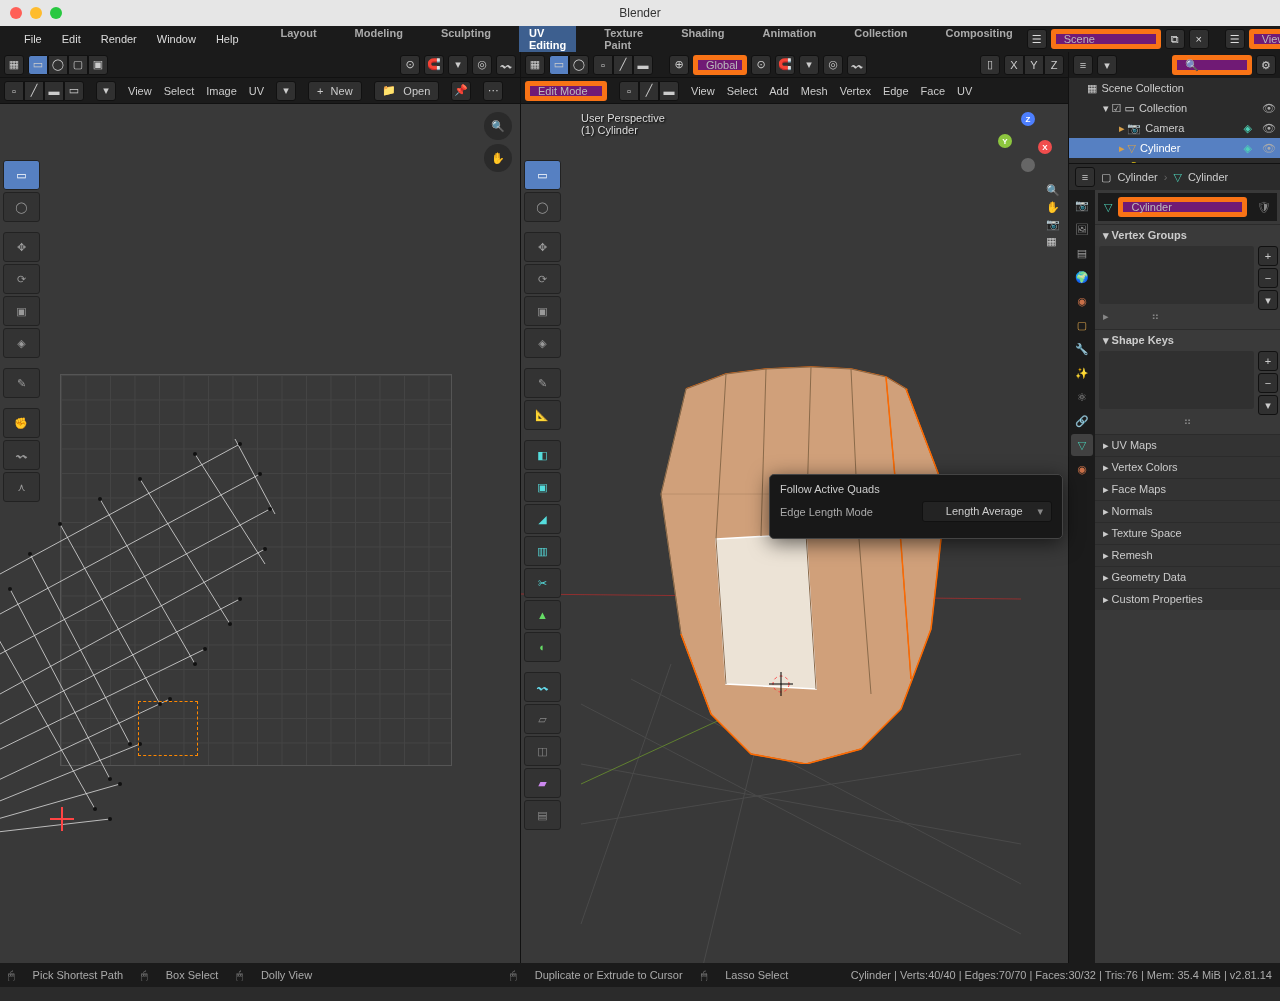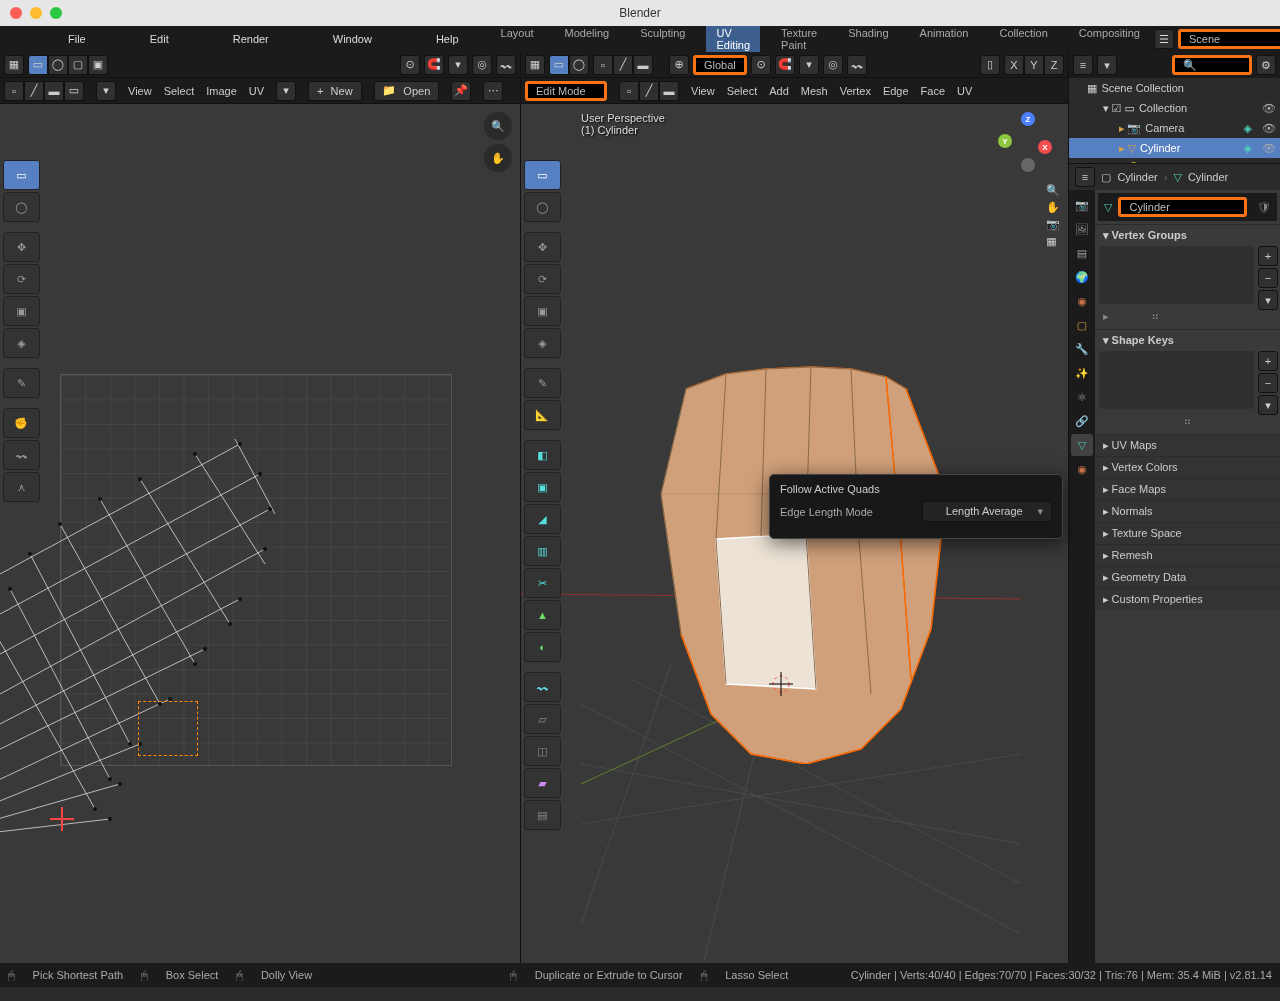--- a/index.html
+++ b/index.html
@@ -4,26 +4,26 @@
 <style>
 * { box-sizing:border-box; margin:0; padding:0; font-family:-apple-system,BlinkMacSystemFont,"Segoe UI",sans-serif; font-size:11px; user-select:none;}
 body { background:#2b2b2b; width:1280px; height:1001px; overflow:hidden; color:#ccc;}
 .titlebar{ height:26px; background:#e6e6e6; display:flex; align-items:center; position:relative;}
 .traffic{ display:flex; gap:8px; margin-left:10px;}
 .dot{ width:12px; height:12px; border-radius:50%;}
 .red{background:#ff5f57;} .yel{background:#febc2e;} .grn{background:#28c840;}
 .titlebar-title{ position:absolute; left:50%; transform:translateX(-50%); color:#333; font-size:12px;}
 .top-menu{ height:26px; background:#1b1b1b; display:flex; align-items:center; padding:0 6px; gap:4px; color:#ddd; font-size:11px;}
 .top-menu .logo{ width:18px; height:18px; background:#39f; border-radius:4px; margin-right:6px;}
-.top-menu .sm{ padding:4px 8px; cursor:pointer;margin-left:44px;}
-.workspaces{ display:flex; margin-left:20px; gap:11px;}
+.top-menu .sm{ padding:4px 8px; cursor:pointer;}
+.workspaces{ display:flex; margin-left:20px; gap:18px;font-weight:bold;}
 .workspaces .ws{ padding:4px 10px; border-radius:3px; color:#aaa; cursor:pointer;}
 .workspaces .ws.active{ background:#3d5f8f; color:#fff;}
 .top-right{ margin-left:auto; display:flex; align-items:center; gap:4px;}
-.field{ background:#000000; border:3px solid #f97316; border-radius:3px; padding:3px 8px; color:#bbb; height:20px; display:flex; align-items:center;}
+.field{ background:#701a75; border:5px solid #f97316; border-radius:3px; padding:3px 8px; color:#bbb; height:20px; display:flex; align-items:center;}
 .iconbtn{ width:20px; height:20px; background:#303030; border:1px solid #111; border-radius:3px; display:flex; align-items:center; justify-content:center; cursor:pointer;}
 .main{ display:flex; height:911px;}
 .uv-panel{ width:520px; background:#393939; display:flex; flex-direction:column; position:relative;}
 .vp-panel{ flex:1; background:#393939; display:flex; flex-direction:column; position:relative; border-left:1px solid #111;}
 .right-panel{ width:212px; background:#393939; display:flex; flex-direction:column; border-left:1px solid #111;}
 .hdr{ height:26px; background:#1b1b1b; display:flex; align-items:center; padding:0 4px; gap:4px; border-bottom:1px solid #111;}
 .hdr2{ height:26px; background:#1b1b1b; display:flex; align-items:center; padding:0 4px; gap:12px; border-bottom:1px solid #111;}
 .btn{ background:#303030; border:1px solid #111; border-radius:3px; padding:2px 8px; color:#ccc; cursor:pointer; height:20px; display:flex; align-items:center; gap:4px;}
 .btn-group{ display:flex;}
 .btn-group .iconbtn{ border-radius:0;}

